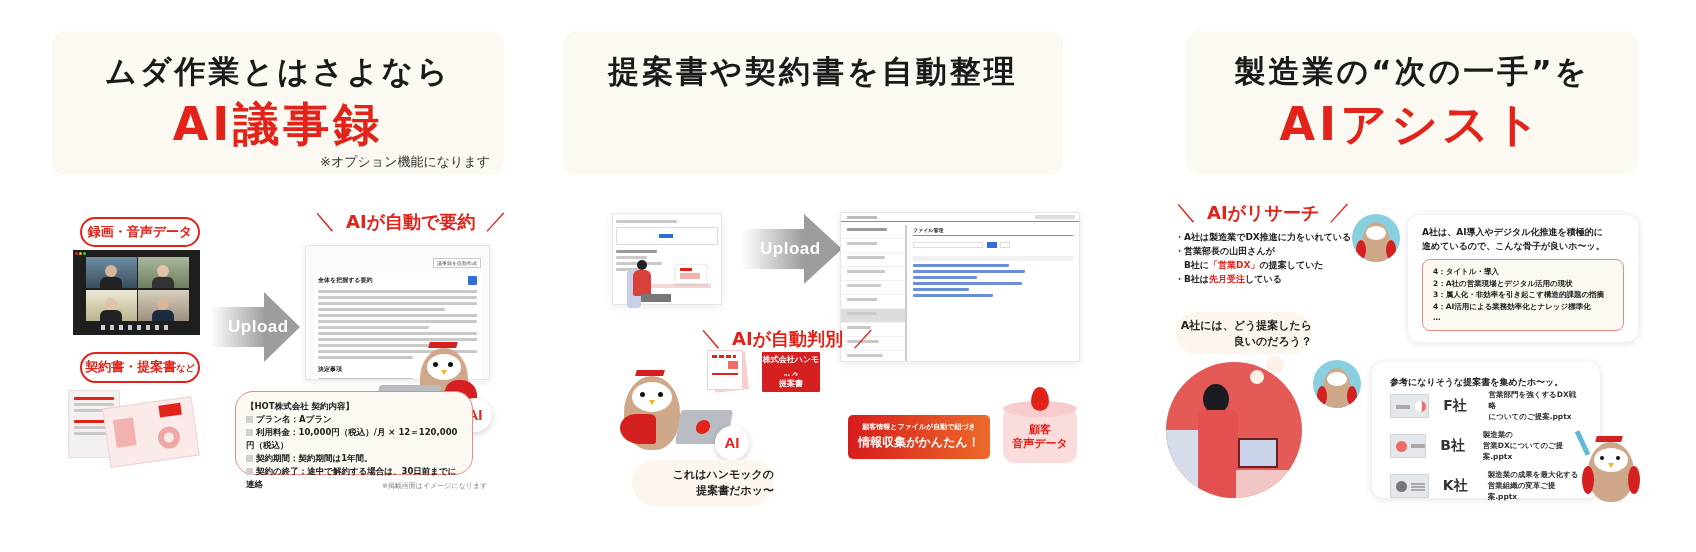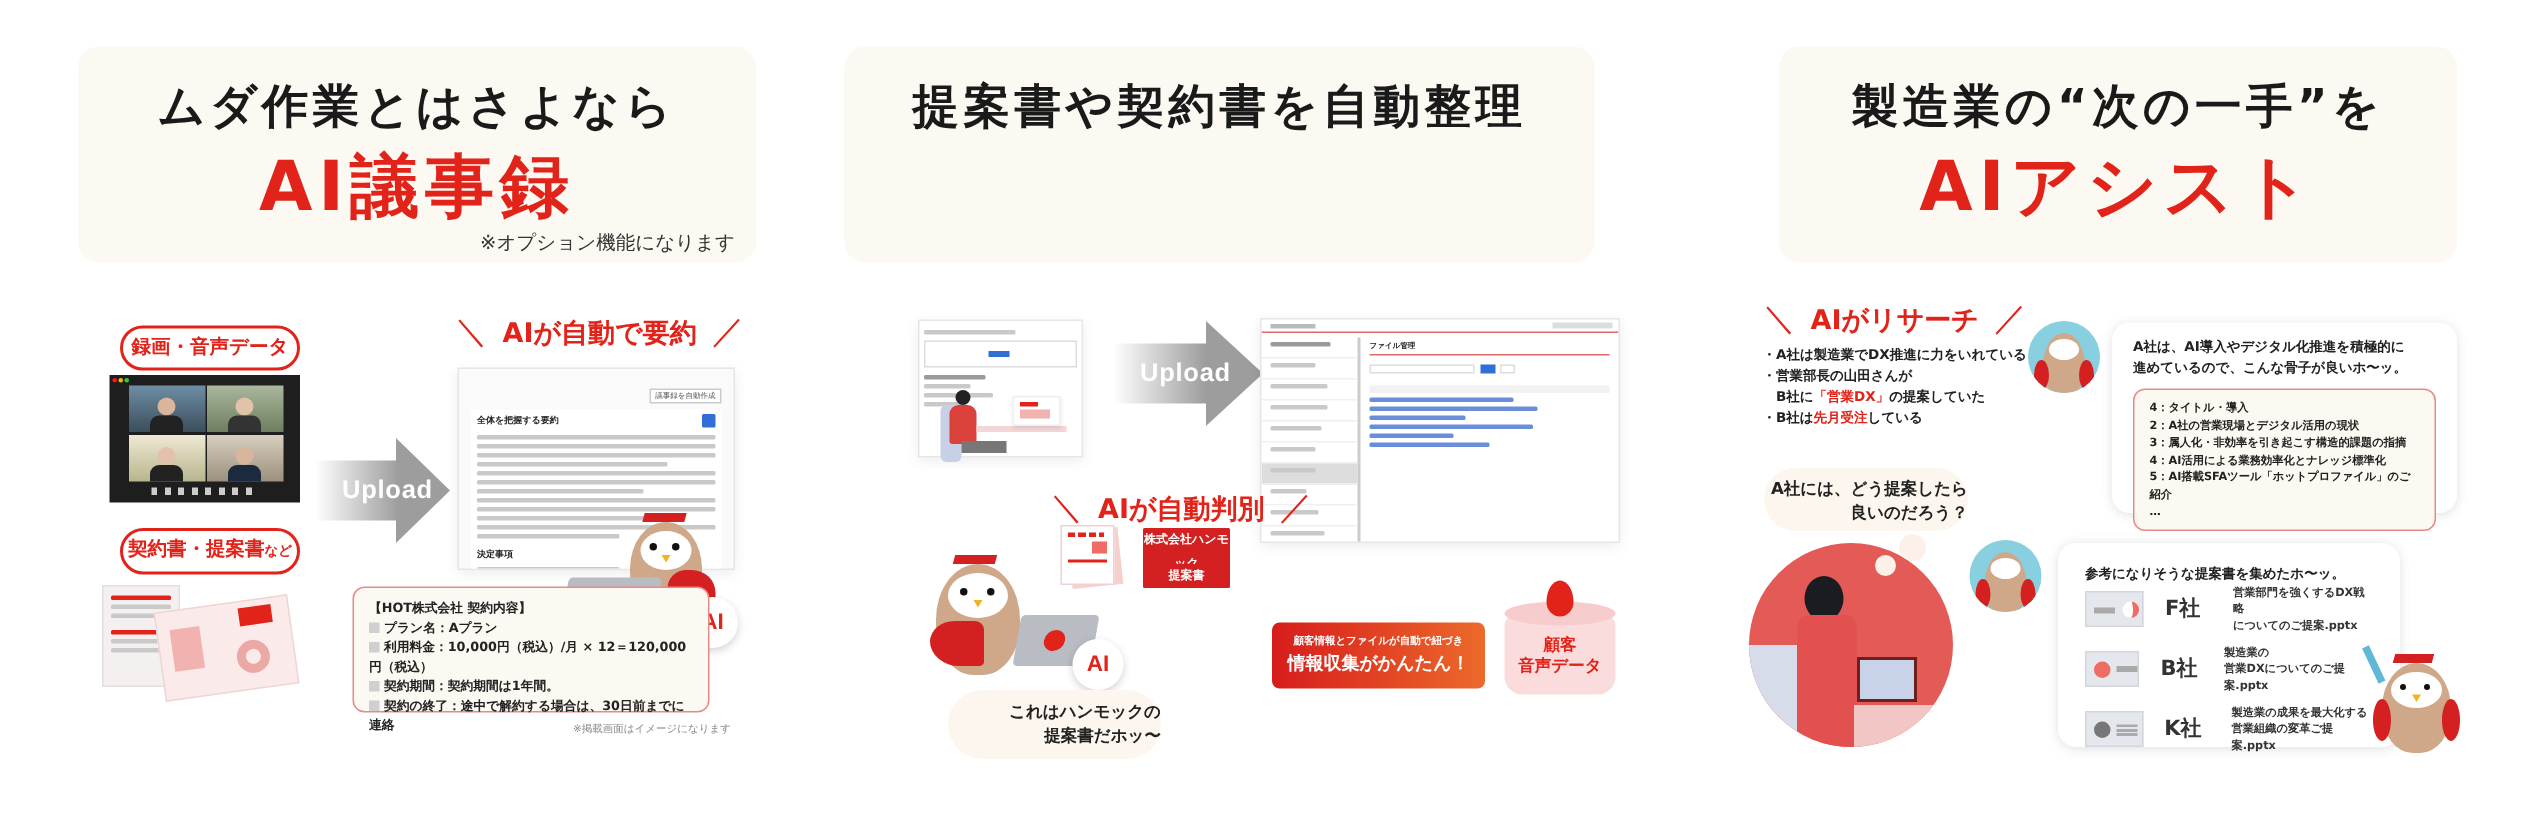--- a/index.html
+++ b/index.html
@@ -16,21 +16,21 @@
 .pill small{font-size:9px}
 .arrow{position:absolute}
 .arrow .body{position:absolute;left:0;top:22%;height:56%;width:62%;background:linear-gradient(90deg,#fff,#9d9d9d)}
 .arrow .head{position:absolute;right:0;top:0;width:0;height:0}
 .arrow .lbl{position:absolute;left:18px;top:50%;transform:translateY(-50%);color:#fff;font-size:17px;font-family:"Liberation Sans",sans-serif;font-weight:bold;letter-spacing:.5px}
 .doc{background:#fff;border:1px solid #e6e6e6;box-shadow:0 2px 8px rgba(0,0,0,.08)}
 .bar{height:3px;background:#c9c9c9;margin:3px 0;border-radius:1px}
 .bar.dk{background:#9a9a9a}
 .bar.blue{background:#6a8fd8}
 .bar.red{background:#e2231a}
-.contract{border:1.5px solid #e68a86;border-radius:8px;background:#fcf8f2;padding:12px 14px;font-size:10.5px;font-weight:bold;line-height:17px;color:#222}
+.contract{border:1.5px solid #e68a86;border-radius:18px;background:#fcf8f2;padding:12px 14px;font-size:10.5px;font-weight:bold;line-height:17px;color:#222}
 .contract .sq{display:inline-block;width:7px;height:7px;background:#d0d0d0;margin-right:3px;vertical-align:middle}
 .ai-badge{width:34px;height:34px;border-radius:50%;background:#fff;box-shadow:0 2px 6px rgba(0,0,0,.18);color:#e2231a;font-weight:bold;font-size:15px;text-align:center;line-height:34px;font-family:"Liberation Sans",sans-serif}
 .bubble{background:#fcf6ee;border-radius:30px;text-align:right;font-size:11px;font-weight:bold;line-height:16px;color:#222}
 .redtag{background:#d42020;color:#fff;font-size:8px;font-weight:bold;text-align:center;line-height:16px;border-radius:1px}
 .card{background:#fff;border-radius:12px;box-shadow:0 1px 8px rgba(0,0,0,.12)}
 .owl{position:absolute}
 .research li{list-style:none;font-size:9px;font-weight:bold;line-height:14px;color:#222}
 .research li .r{color:#e2231a}
 .outline{border:1.5px solid #e68a86;border-radius:8px;background:#fcf8f2;padding:8px 12px;font-size:9px;font-weight:bold;line-height:14px}
 .ref-row{display:flex;align-items:center;margin-bottom:7px}
@@ -92,21 +92,21 @@
       <div class="abs" style="left:50px;top:26px;width:22px;height:22px;border-radius:50%;border:6px solid #eba8a5"></div>
     </div>
   </div>
 
   <div class="arrow" style="left:210px;top:292px;width:90px;height:70px">
     <div class="body"></div>
     <div class="head" style="border-left:36px solid #9d9d9d;border-top:35px solid transparent;border-bottom:35px solid transparent"></div>
     <div class="lbl">Upload</div>
   </div>
 
-  <div class="slash-title abs" style="left:293px;top:206px">
+  <div class="slash-title abs" style="left:304px;top:206px">
     <span class="sl">＼</span><span>AIが自動で要約</span><span class="sl">／</span>
   </div>
 
   <div class="doc abs" style="left:305px;top:245px;width:185px;height:135px;padding:4px 8px;overflow:hidden;background:#fafafa">
     <div style="text-align:right"><span style="font-size:5px;border:1px solid #ccc;padding:1px 3px;background:#fff;color:#555">議事録を自動作成</span></div>
     <div style="background:#fff;margin-top:4px;padding:3px 4px;height:200px">
       <div style="display:flex;justify-content:space-between;align-items:center">
           <span style="font-size:6px;font-weight:bold">全体を把握する要約</span>
           <span style="width:9px;height:9px;background:#2f6fd6;display:inline-block;border-radius:1px"></span>
         </div>
@@ -314,21 +314,20 @@
   <div class="card abs" style="left:1408px;top:215px;width:230px;height:127px;padding:10px 14px">
     <div style="font-size:9px;font-weight:bold;line-height:14px">
       <div>A社は、AI導入やデジタル化推進を積極的に</div>
       <div>進めているので、こんな骨子が良いホ〜ッ。</div>
     </div>
     <div class="outline" style="margin-top:6px;font-size:7.5px;line-height:11.5px;padding:6px 10px">
       <div>4：タイトル・導入</div>
       <div>2：A社の営業現場とデジタル活用の現状</div>
       <div>3：属人化・非効率を引き起こす構造的課題の指摘</div>
       <div>4：AI活用による業務効率化とナレッジ標準化</div>
-      <div>5：AI搭載SFAツール「ホットプロファイル」のご紹介</div>
       <div>…</div>
     </div>
   </div>
 
   <div class="card abs" style="left:1372px;top:362px;width:228px;height:136px;padding:14px 18px">
     <div style="font-size:9px;font-weight:bold;">参考になりそうな提案書を集めたホ〜ッ。</div>
     <div class="ref-row">
       <div class="thumb">
           <div class="abs" style="left:24px;top:6px;width:11px;height:11px;border-radius:50%;background:#fff;border-right:4px solid #ef6b63"></div>
           <div class="abs" style="left:5px;top:10px;width:14px;height:4px;background:#aaa"></div>

